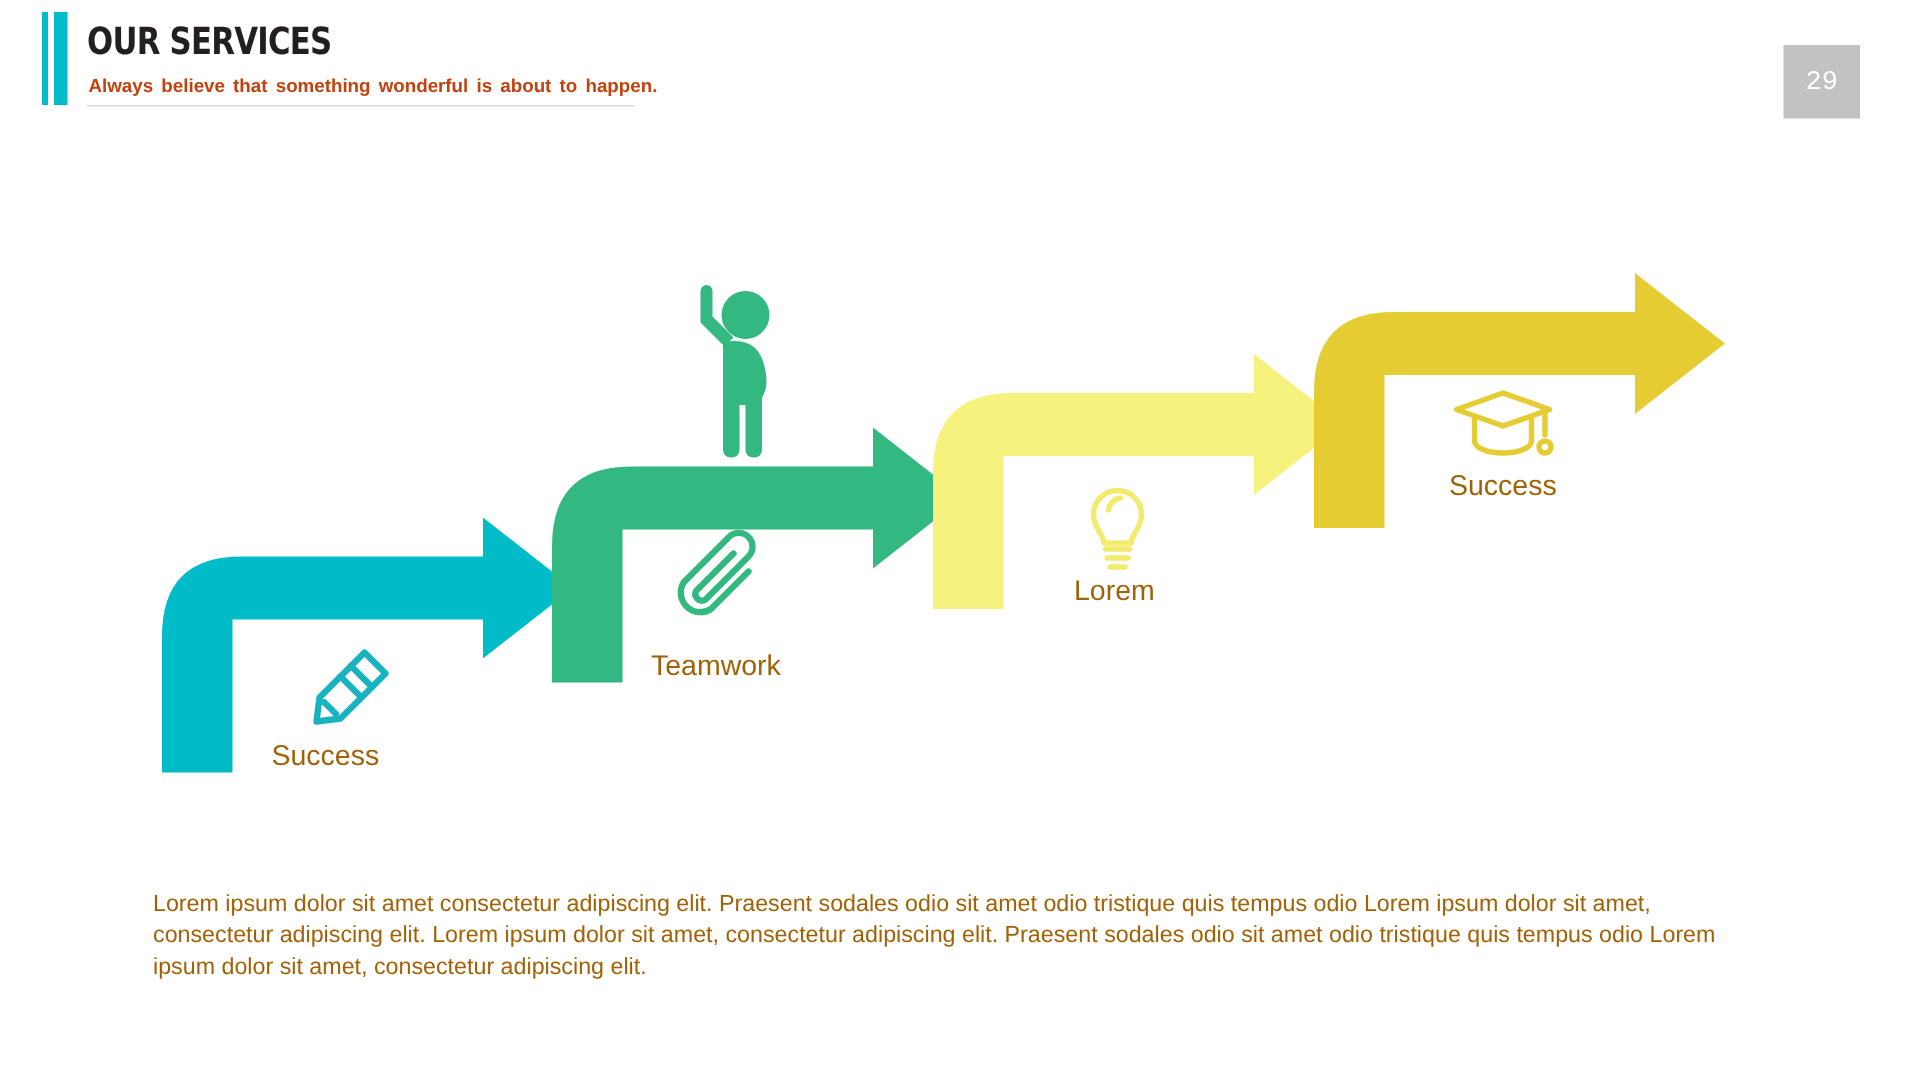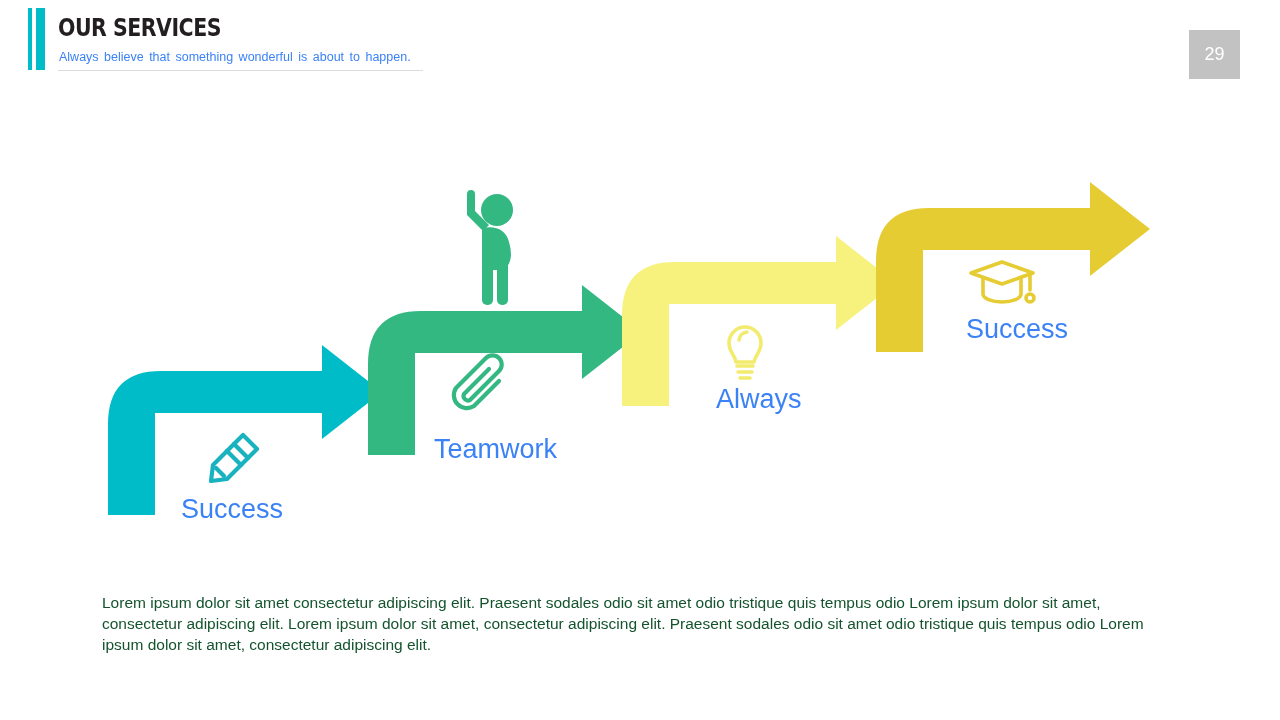--- a/index.html
+++ b/index.html
@@ -14,40 +14,41 @@
   .accent-bar-thick{position:absolute;left:36px;top:8px;width:9px;height:62px;background:#00BCC8;}
   .title{
     position:absolute;left:58px;top:13px;
     font-family:"DejaVu Sans",sans-serif;
     font-weight:bold;font-size:25px;letter-spacing:-0.6px;
     color:#231f20;transform:scaleX(0.82);transform-origin:left top;
     white-space:nowrap;
   }
   .subtitle{
     position:absolute;left:59px;top:50px;
-    font-size:12.5px;color:#3b82f6;white-space:nowrap;word-spacing:2px;
+    font-size:12.5px;color:#c2410c;white-space:nowrap;word-spacing:2px;font-weight:bold;
   }
   .header-rule{position:absolute;left:58px;top:70px;width:365px;height:1px;background:#dcdcdc;}
   
   .page-badge{
     position:absolute;left:1189px;top:30px;width:51px;height:49px;
     background:#c2c2c2;color:#ffffff;
     display:flex;align-items:center;justify-content:center;
     font-size:18px;
+    font-family:Liberation Mono, monospace;
   }
   
   .diagram{position:absolute;left:0;top:0;width:1280px;height:720px;}
   .diagram svg{display:block;}
   .step-label{
-    position:absolute;font-size:27px;color:#3b82f6;white-space:nowrap;
+    position:absolute;font-size:19px;color:#a16207;white-space:nowrap;
   }
   
   .body-text{
     position:absolute;left:102px;top:592px;width:1062px;
-    font-size:15.5px;line-height:21px;color:#14532d;text-align:left;
+    font-size:15.5px;line-height:21px;color:#a16207;text-align:left;
   }
 </style>
 </head>
 <body>
 
 <div class="header">
   <div class="accent-bar-thin"></div>
   <div class="accent-bar-thick"></div>
   <div class="title">OUR SERVICES</div>
   <div class="subtitle">Always believe that something  wonderful  is about to happen.</div>
@@ -108,16 +109,16 @@
     <path d="M483,231 l-16,-16 l0,-21 a4,4 0 0 1 8,0 l0,17 l14,14 Z"></path>
     <rect x="482" y="255" width="11" height="50" rx="5"></rect>
     <rect x="497" y="255" width="11" height="50" rx="5"></rect>
   </g>
 
 </svg>
 </div>
 
 <div class="step-label" style="left:181px;top:494px;">Success</div>
 <div class="step-label" style="left:434px;top:434px;text-align:right;">Teamwork</div>
-<div class="step-label" style="left:716px;top:384px;">Always</div>
+<div class="step-label" style="left:716px;top:384px;">Lorem</div>
 <div class="step-label" style="left:966px;top:314px;">Success</div>
 
 <div class="body-text">Lorem ipsum dolor sit amet consectetur adipiscing elit. Praesent sodales odio sit amet odio tristique quis tempus odio Lorem ipsum dolor sit amet, consectetur adipiscing elit. Lorem ipsum dolor sit amet, consectetur adipiscing elit. Praesent sodales odio sit amet odio tristique quis tempus odio Lorem ipsum dolor sit amet, consectetur adipiscing elit.</div>
 
 </body></html>

